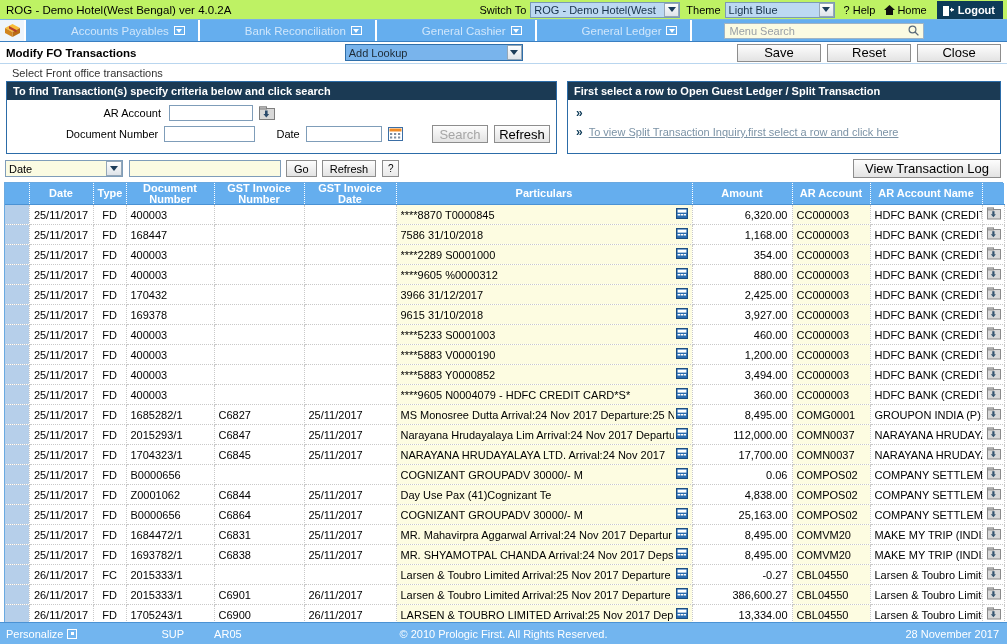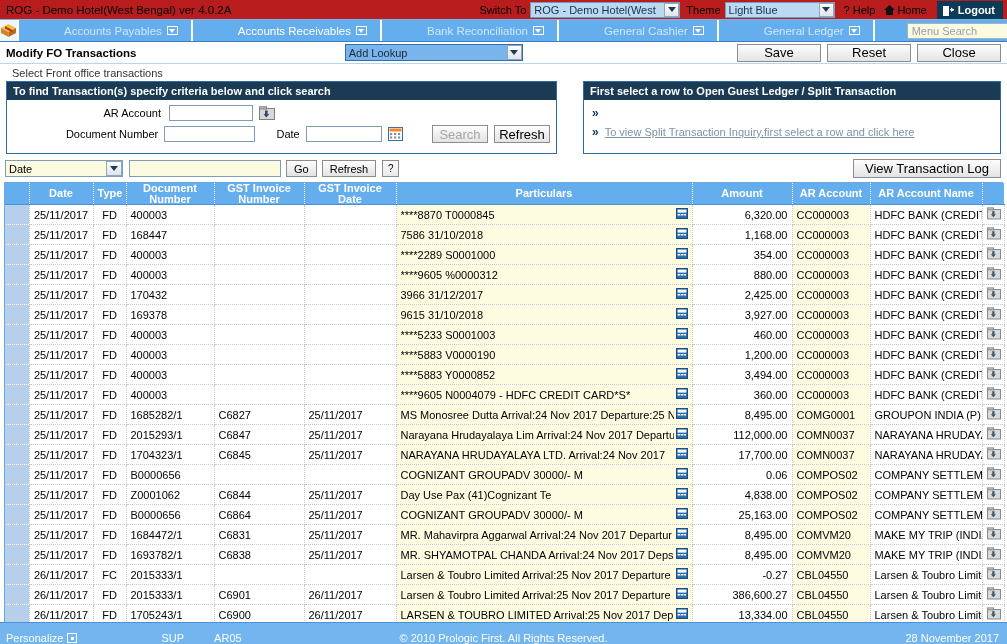--- a/index.html
+++ b/index.html
@@ -8,21 +8,21 @@
     width: 1007px; height: 644px;
     font-family: "Liberation Sans", sans-serif;
     font-size: 11px;
     background: #ffffff;
     overflow: hidden;
   }
   #app { position: relative; width: 1007px; height: 644px; }
 
   
   .titlebar {
-    height: 20px; background: #b91c1c;
+    height: 20px; background: #bef264;
     display: flex; align-items: center;
     padding: 0 4px 0 6px;
     border-bottom: 1px solid #7ab3e5;
   }
   .titlebar .apptitle { font-size: 11.5px; color: #000; white-space: nowrap; }
   .titlebar .spacer { flex: 1; }
   .tb-lbl { font-size: 11px; color: #000; margin: 0 4px 0 6px; white-space: nowrap; }
   .tb-select {
     height: 16px; font-size: 11px;
     font-family: "Liberation Sans", sans-serif;
@@ -70,21 +70,21 @@
   .menu-item.dim { color: #cfe6fb; }
   .mini-caret {
     width: 11px; height: 9px; border: 1px solid #ffffff;
     display: inline-flex; align-items: center; justify-content: center;
   }
   .mini-caret i {
     width: 0; height: 0; border-left: 3px solid transparent;
     border-right: 3px solid transparent; border-top: 4px solid #ffffff;
     display: block;
   }
-  .menu-fill { flex: 1; display: flex; align-items: center; justify-content: flex-end; padding-right: 9px; }
+  .menu-fill { flex: 1; display: flex; align-items: center; padding-right: 9px; }
   .menu-search {
     width: 200px; height: 16px; background: #fbfbe2;
     border: 1px solid #9fb4c5; display: flex; align-items: center;
     padding: 0 4px; color: #9aa0a6; font-size: 11px;
   }
   .menu-search .ph { flex: 1; }
 
   
   .pagebar {
     height: 22px; background: #ffffff; display: flex; align-items: center;
@@ -104,21 +104,21 @@
     min-width: 84px; height: 18px; background: linear-gradient(#fdfdfd,#e3e3e3);
     border: 1px solid #8d8d8d; font-size: 13px; color: #000;
     display: inline-flex; align-items: center; justify-content: center;
     margin-left: 6px; font-family: "Liberation Sans", sans-serif;
   }
   .btn.disabled { color: #a6a6a6; }
 
   
   .fieldset-wrap { padding: 3px 6px 0 6px; }
   .legend { font-size: 11px; color: #333; padding: 0 0 2px 6px; }
-  .panels { display: flex; gap: 26px; padding: 0 6px; }
+  .panels { display: flex; gap: 10px; padding: 0 6px; }
   .panel { border: 1px solid #2c6ca8; background: #ffffff; }
   .panel-hdr {
     background: #1b3a54; color: #ffffff; font-weight: bold;
     font-size: 11px; padding: 3px 6px;
   }
   .panel-left { width: 551px; }
   .panel-right { flex: 1; }
   .panel-body { padding: 5px 6px 6px 6px; }
 
   .frm-row { display: flex; align-items: center; margin-bottom: 4px; }
@@ -202,21 +202,21 @@
   .pg-select .arrowbox {
     width: 14px; height: 14px; margin-left: auto; background: linear-gradient(#fdfdfd,#dfe4ea);
     border: 1px solid #94a7b8; display: flex; align-items: center; justify-content: center;
   }
   .pg-count { font-size: 11.5px; color: #ffffff; }
 
   
   .footer {
     position: absolute; bottom: 0; left: 0; width: 1007px; height: 22px;
     background: #72b5ef; border-top: 1px solid #4a92d4;
-    display: flex; align-items: flex-end; color: #ffffff; font-size: 11px;
+    display: flex; align-items: center; color: #ffffff; font-size: 11px;
   }
   .footer .f-personalize { padding-left: 6px; display: inline-flex; align-items: center; gap: 4px; }
   .mini-box {
     width: 10px; height: 10px; border: 1px solid #ffffff;
     display: inline-flex; align-items: center; justify-content: center;
   }
   .mini-box i { width: 3px; height: 3px; background: #ffffff; display: block; }
   .footer .f-sup { margin-left: 84px; }
   .footer .f-ar { margin-left: 30px; }
   .footer .f-copy { position: absolute; left: 0; right: 0; text-align: center; }
@@ -272,26 +272,20 @@
     <div class="menu-logo">
       <svg width="17" height="15" viewBox="0 0 17 15">
         <path d="M1 5 L8.5 1 L16 5 L8.5 9 Z" fill="#f7bd3a"></path>
         <path d="M1 5 L8.5 9 L8.5 14 L1 10 Z" fill="#d1851f"></path>
         <path d="M16 5 L8.5 9 L8.5 14 L16 10 Z" fill="#b96c14"></path>
         <path d="M5 3 L12.5 7 L12.5 9.5 L5 5.5 Z" fill="#b33b2e"></path>
       </svg>
     </div>
     <div class="menu-item dim">
       <span>Accounts Payables</span>
-      <span class="mini-caret">
-          <i></i>
-        </span>
-    </div>
-    <div class="menu-item active">
-      <span>Accounts Receivables</span>
       <span class="mini-caret">
           <i></i>
         </span>
     </div>
     <div class="menu-item dim">
       <span>Bank Reconciliation</span>
       <span class="mini-caret">
           <i></i>
         </span>
     </div>

